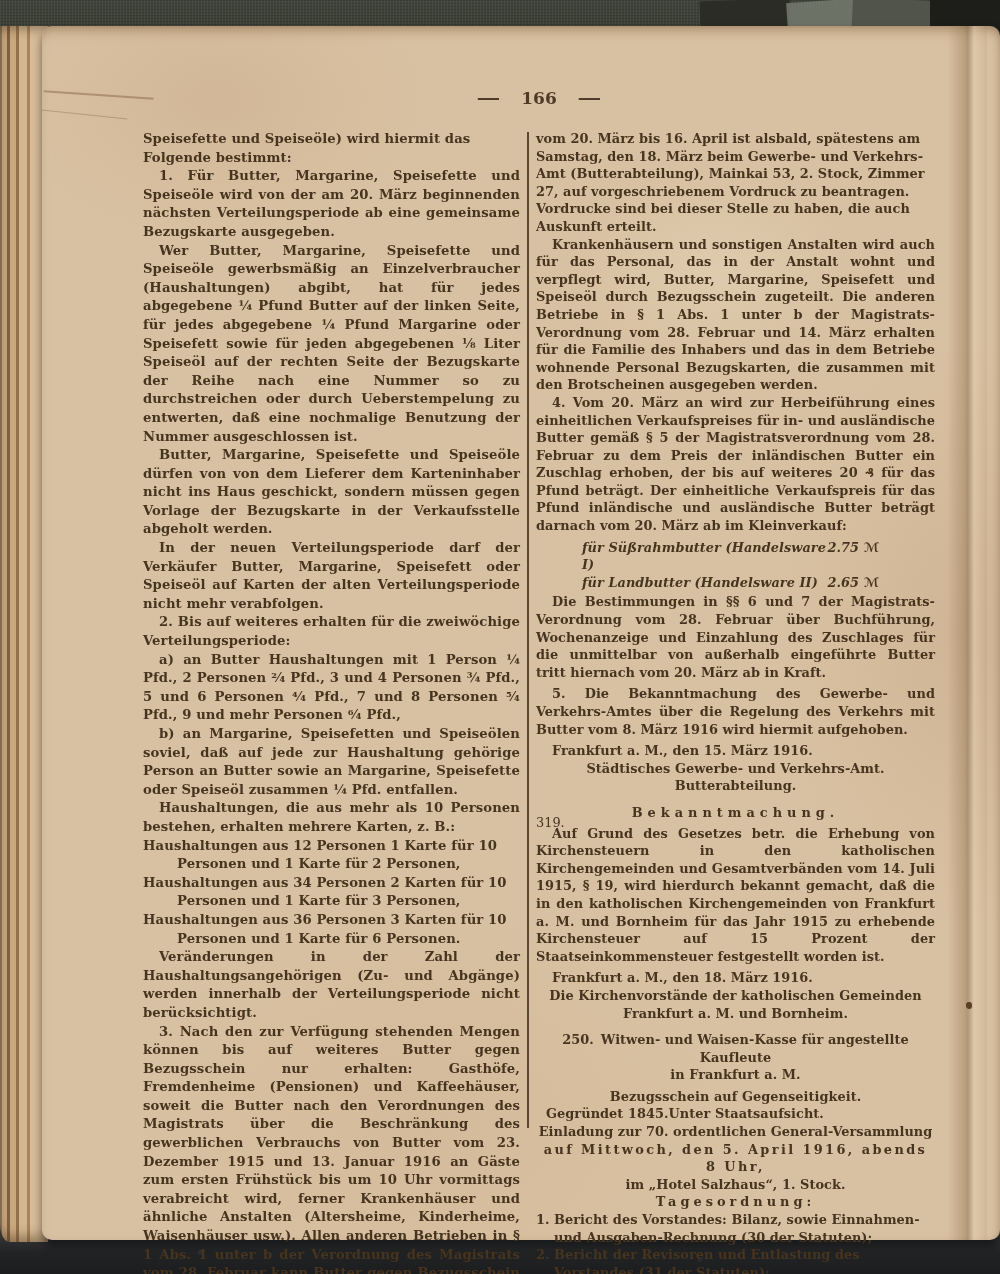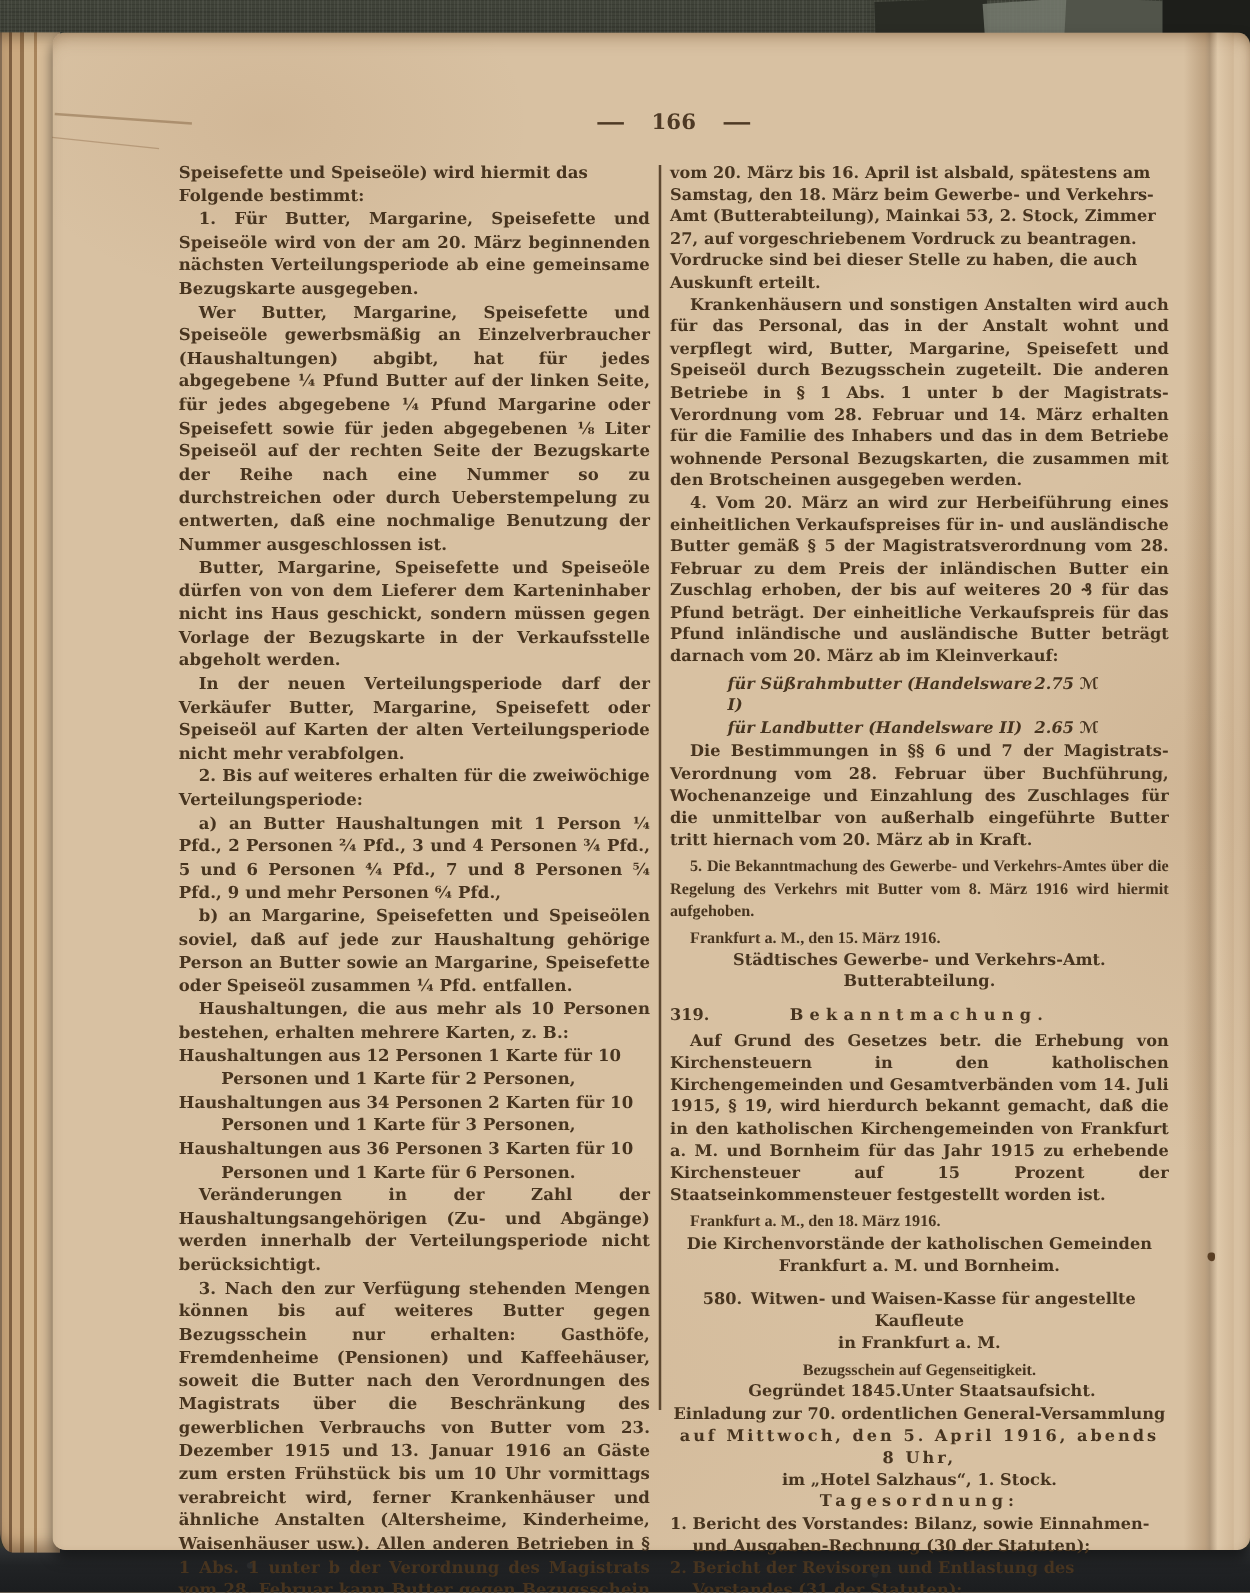--- a/index.html
+++ b/index.html
@@ -80,26 +80,26 @@
   .price-block { margin:4px 0 2px 0; }
   .price-row { display:flex; padding-left:46px;font-style:italic; }
   .price-value { margin-left:auto; margin-right:56px; white-space:nowrap; }
 
   .center { text-align:center; }
   .sig { text-align:center; font-weight:bold; }
 
   .sec { margin-top:9px; }
   .sec-head { position:relative; text-align:center; font-weight:bold; margin-bottom:3px; }
   .sec-head .spread { letter-spacing:5px; }
-  .sec-num { position:absolute; left:0; top:0; letter-spacing:0; font-weight:bold; }
+  .sec-num { position:absolute; left:0; top:10px; letter-spacing:0; font-weight:normal; }
   .head-num { display:inline-block; margin-right:7px; }
-  .founded-row { display:flex; justify-content:center; padding:0 6px 0 10px; }
+  .founded-row { display:flex; justify-content:flex-start; padding:0 6px 0 10px; }
   .spaced-1 { letter-spacing:2.4px; }
   .spaced-2 { letter-spacing:4px; }
-  .gap-s { margin-top:4px;font-family:Liberation Serif, serif; }
+  .gap-s { margin-top:4px; }
 
   .end-mark { position:absolute; left:355px; top:1112px; font-size:9px; color:#53392० }
   .end-mark { position:absolute; left:355px; top:1112px; font-size:9px; color:#533920; }
 </style>
 </head>
 <body>
 
 <div class="cover-top">
   <div class="patch-d"></div>
   <div class="patch-a"></div>
@@ -169,21 +169,21 @@
           <span class="spread">Bekanntmachung.</span>
         </div>
         <p class="ind">Auf Grund des Gesetzes betr. die Erhebung von Kirchensteuern in den katholischen Kirchengemeinden und Gesamtverbänden vom 14. Juli 1915, § 19, wird hierdurch bekannt gemacht, daß die in den katholischen Kirchengemeinden von Frankfurt a. M. und Bornheim für das Jahr 1915 zu erhebende Kirchensteuer auf 15 Prozent der Staatseinkommensteuer festgestellt worden ist.</p>
         <p class="ind left-al gap-s">Frankfurt a. M., den 18. März 1916.</p>
         <div class="sig">Die Kirchenvorstände der katholischen Gemeinden</div>
         <div class="sig">Frankfurt a. M. und Bornheim.</div>
       </div>
 
       <div class="sec">
         <div class="center" style="font-weight:bold">
-          <span class="head-num">580.</span><span>Witwen- und Waisen-Kasse für angestellte Kaufleute</span>
+          <span class="head-num">250.</span><span>Witwen- und Waisen-Kasse für angestellte Kaufleute</span>
         </div>
         <div class="center" style="font-weight:bold">in Frankfurt a. M.</div>
         <div class="center gap-s">Bezugsschein auf Gegenseitigkeit.</div>
         <div class="founded-row">
           <span>Gegründet 1845.</span>
           <span>Unter Staatsaufsicht.</span>
         </div>
         <div class="center" style="font-weight:bold">Einladung zur 70. ordentlichen General-Versammlung</div>
         <div class="center spaced-1">auf Mittwoch, den 5. April 1916, abends 8 Uhr,</div>
         <div class="center">im „Hotel Salzhaus“, 1. Stock.</div>

